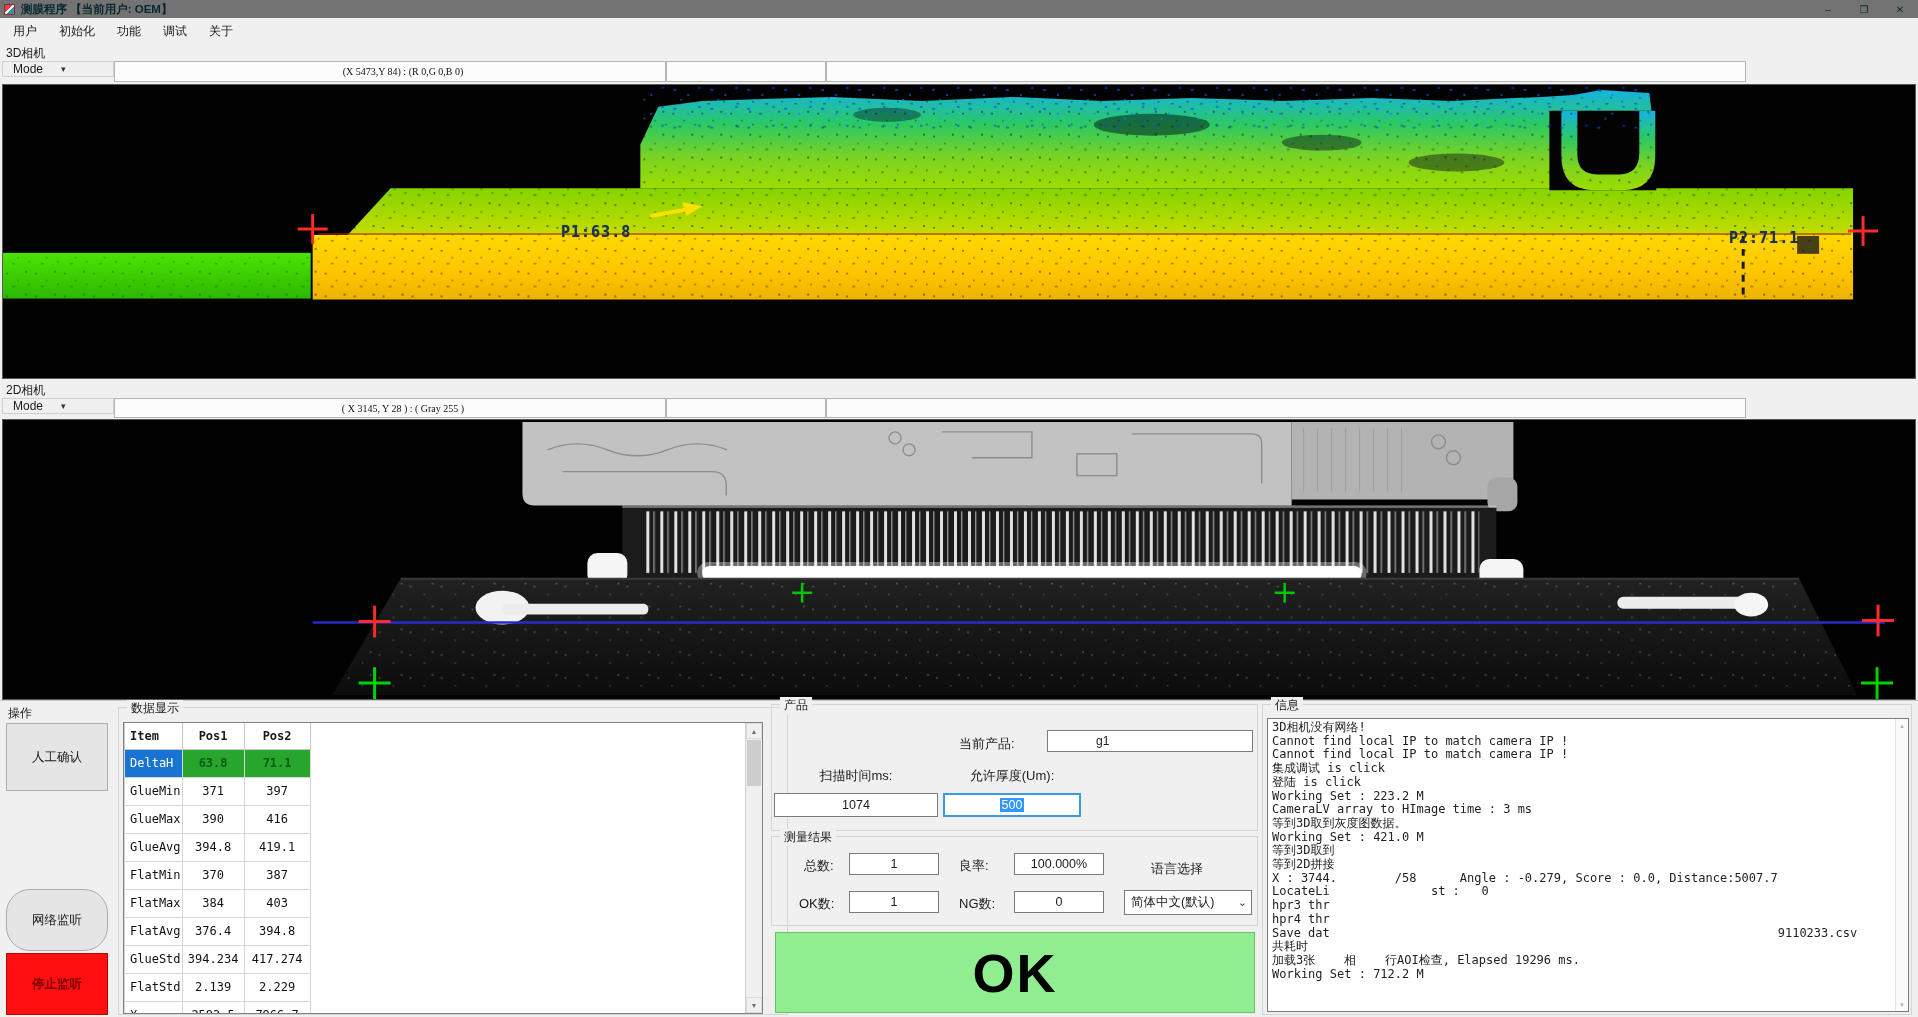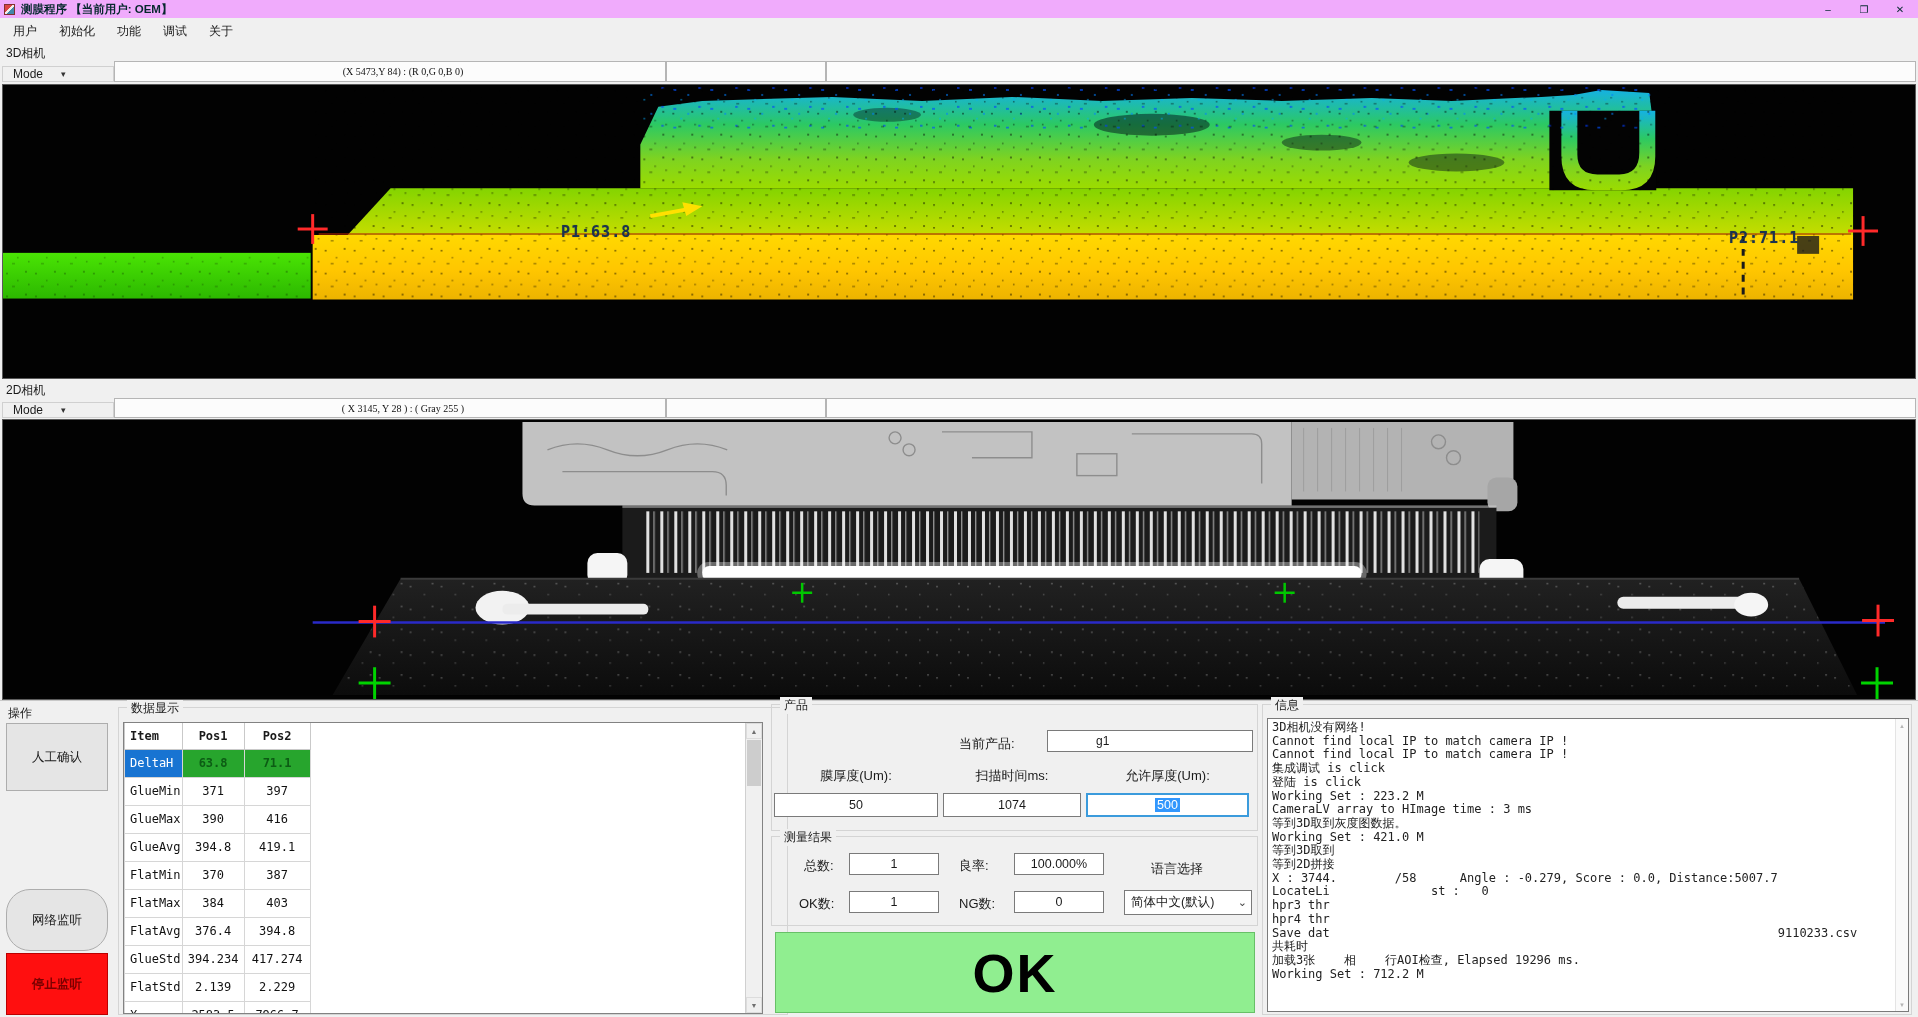--- a/index.html
+++ b/index.html
@@ -1,37 +1,37 @@
 <!DOCTYPE html>
 <html><head>
 <meta charset="utf-8">
 <style>
   html,body{margin:0;padding:0;background:#888;}
   #app{position:relative;width:1918px;height:1017px;background:#f0f0f0;overflow:hidden;
        font-family:"Liberation Sans",sans-serif;font-size:12px;color:#1a1a1a;box-sizing:border-box;}
   #app *{box-sizing:border-box;}
 
   
-  .titlebar{position:absolute;left:0;top:0;width:1918px;height:18px;background:#f0abfc;
+  .titlebar{position:absolute;left:0;top:0;width:1918px;height:18px;background:#737373;
             display:flex;align-items:center;}
   .app-icon{width:11px;height:11px;margin-left:4px;
             background:linear-gradient(135deg,#d44 0 40%,#eee 40% 60%,#48a 60% 100%);
             border:1px solid #803030;}
   .title-text{margin-left:6px;font-size:11.5px;font-weight:600;color:#06282d;}
   .win-controls{margin-left:auto;display:flex;height:18px;}
   .win-btn{width:36px;height:18px;display:flex;align-items:center;justify-content:center;
            font-size:10px;color:#062c30;cursor:default;}
 
   
   .menubar{position:absolute;left:0;top:18px;width:1918px;height:26px;background:#f0f0f0;
            display:flex;align-items:center;padding-left:2px;}
   .menu-item{padding:4px 11px;font-size:12px;color:#1a1a1a;}
 
   .cam-label{position:absolute;left:6px;font-size:12px;color:#1a1a1a;}
-  .modebar{position:absolute;left:2px;width:1914px;height:21px;display:flex;align-items:flex-end;background:#f0f0f0;}
+  .modebar{position:absolute;left:2px;width:1744px;height:21px;display:flex;align-items:flex-start;background:#f0f0f0;}
   .mode-btn{width:112px;display:flex;align-items:center;padding-left:10px;gap:18px;font-size:12px;background:#f0f0f0;border:1px solid #d0d0d0;}
   .caret{font-size:9px;color:#333;}
   .mode-cell{border:1px solid #b5b5b5;background:#fcfcfc;height:100%;}
   .mode-cell.status{width:552px;display:flex;align-items:center;justify-content:center;
                     font-size:10px;color:#111;font-family:"Liberation Serif",serif;padding-left:26px;}
   .mode-cell.small{width:160px;}
   .mode-cell.fill{flex:1;}
 
   
   .imgbox{position:absolute;left:2px;width:1914px;background:#000;border:1px solid #5a5a5a;overflow:hidden;}
@@ -419,26 +419,20 @@
       </div>
     </div>
 
     <div class="group g-product">
       <div class="group-label">产品</div>
       <div class="cp-label">当前产品:</div>
       <div class="cp-box">
         <span>g1</span>
       </div>
       <div class="pfields">
-  <div class="pfield">
-    <div class="pf-label">膜厚度(Um):</div>
-    <div class="pf-box">
-      <span>50</span>
-    </div>
-  </div>
 
   <div class="pfield">
     <div class="pf-label">扫描时间ms:</div>
     <div class="pf-box">
       <span>1074</span>
     </div>
   </div>
 
   <div class="pfield">
     <div class="pf-label">允许厚度(Um):</div>

